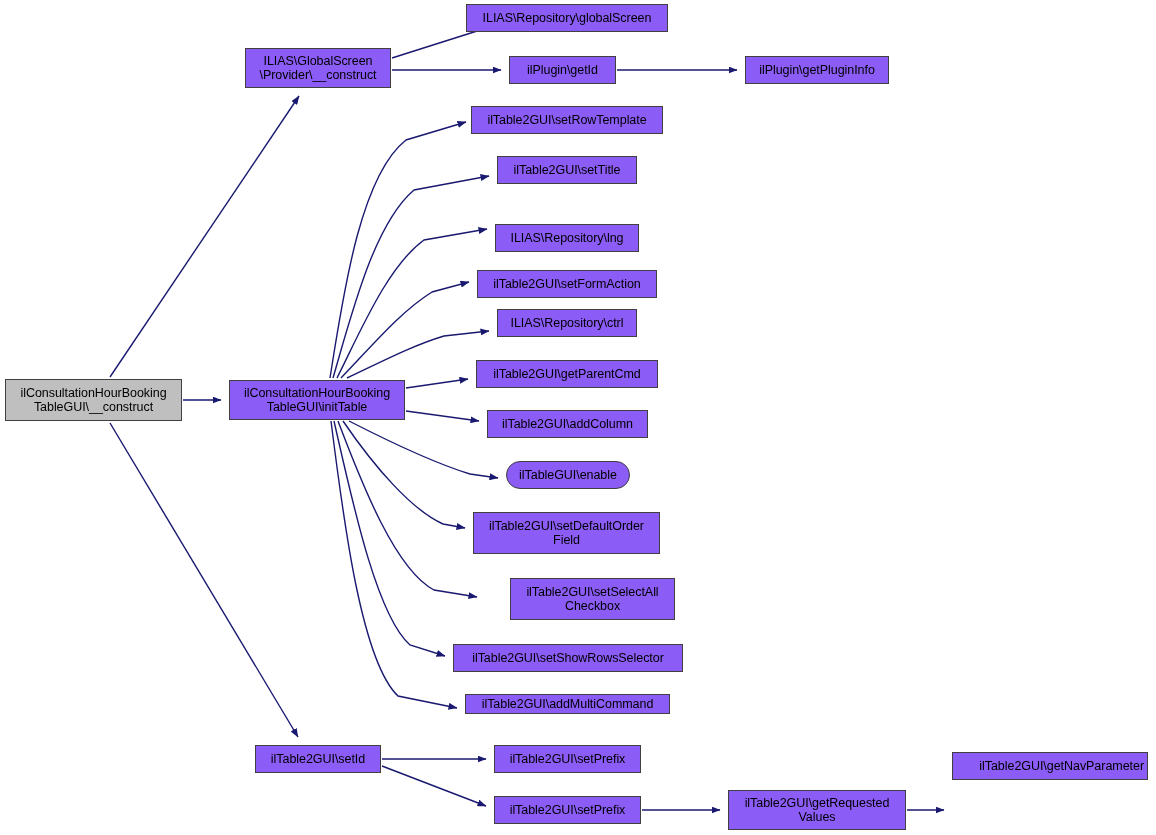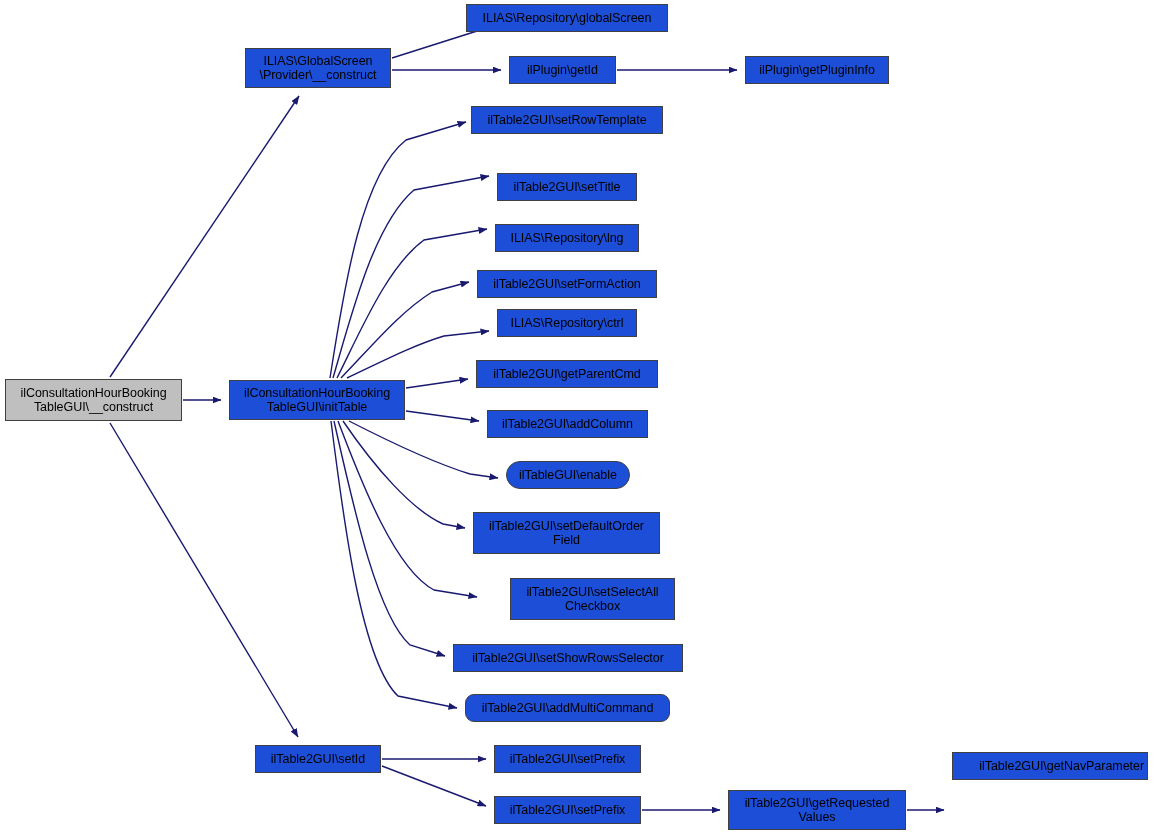--- a/index.html
+++ b/index.html
@@ -23,21 +23,21 @@
     left: 0;
     top: 0;
     width: 1156px;
     height: 835px;
     pointer-events: none;
   }
   .node {
     position: absolute;
     box-sizing: border-box;
     border: 1px solid #404040;
-    background: #1d4ed8;
+    background: #8b5cf6;
     color: #000000;
     font-size: 12.5px;
     line-height: 14px;
     text-align: center;
     display: flex;
     align-items: center;
     justify-content: center;
     padding: 0 3px;
     white-space: pre-line;
     letter-spacing: -0.05px;
@@ -92,33 +92,33 @@
       <div class="node highlight" style="left: 5px; top: 379px; width: 177px; height: 42px;"><span class="node-label">ilConsultationHourBooking
 TableGUI\__construct</span></div>
       <div class="node" style="left: 245px; top: 48px; width: 146px; height: 40px;"><span class="node-label">ILIAS\GlobalScreen
 \Provider\__construct</span></div>
       <div class="node" style="left: 466px; top: 4px; width: 202px; height: 28px;"><span class="node-label">ILIAS\Repository\globalScreen</span></div>
       <div class="node" style="left: 509px; top: 56px; width: 107px; height: 28px;"><span class="node-label">ilPlugin\getId</span></div>
       <div class="node" style="left: 745px; top: 56px; width: 144px; height: 28px;"><span class="node-label">ilPlugin\getPluginInfo</span></div>
       <div class="node" style="left: 229px; top: 380px; width: 176px; height: 40px;"><span class="node-label">ilConsultationHourBooking
 TableGUI\initTable</span></div>
       <div class="node" style="left: 471px; top: 106px; width: 192px; height: 28px;"><span class="node-label">ilTable2GUI\setRowTemplate</span></div>
-      <div class="node" style="left: 497px; top: 173px; width: 140px; height: 28px;"><span class="node-label">ilTable2GUI\setTitle</span></div>
+      <div class="node" style="left: 497px; top: 156px; width: 140px; height: 28px;"><span class="node-label">ilTable2GUI\setTitle</span></div>
       <div class="node" style="left: 495px; top: 224px; width: 144px; height: 28px;"><span class="node-label">ILIAS\Repository\lng</span></div>
       <div class="node" style="left: 477px; top: 270px; width: 180px; height: 28px;"><span class="node-label">ilTable2GUI\setFormAction</span></div>
       <div class="node" style="left: 497px; top: 309px; width: 140px; height: 28px;"><span class="node-label">ILIAS\Repository\ctrl</span></div>
       <div class="node" style="left: 476px; top: 360px; width: 182px; height: 28px;"><span class="node-label">ilTable2GUI\getParentCmd</span></div>
       <div class="node" style="left: 487px; top: 410px; width: 161px; height: 28px;"><span class="node-label">ilTable2GUI\addColumn</span></div>
       <div class="node" style="left: 506px; top: 461px; width: 124px; height: 28px; border-radius: 14px;"><span class="node-label">ilTableGUI\enable</span></div>
       <div class="node" style="left: 473px; top: 512px; width: 187px; height: 42px;"><span class="node-label">ilTable2GUI\setDefaultOrder
 Field</span></div>
       <div class="node" style="left: 485px; top: 578px; width: 165px; height: 42px; margin-left: 25px;"><span class="node-label">ilTable2GUI\setSelectAll
 Checkbox</span></div>
       <div class="node" style="left: 453px; top: 644px; width: 230px; height: 28px;"><span class="node-label">ilTable2GUI\setShowRowsSelector</span></div>
-      <div class="node" style="left: 465px; top: 694px; width: 205px; height: 28px; border-radius: 9px;"><span class="node-label">ilTable2GUI\addMultiCommand</span></div>
+      <div class="node" style="left: 465px; top: 694px; width: 205px; height: 20px;"><span class="node-label">ilTable2GUI\addMultiCommand</span></div>
       <div class="node" style="left: 255px; top: 745px; width: 126px; height: 28px;"><span class="node-label">ilTable2GUI\setId</span></div>
       <div class="node" style="left: 494px; top: 745px; width: 147px; height: 28px;"><span class="node-label">ilTable2GUI\setPrefix</span></div>
       <div class="node" style="left: 494px; top: 796px; width: 147px; height: 28px; text-align: center;"><span class="node-label">ilTable2GUI\setPrefix</span></div>
       <div class="node" style="left: 728px; top: 790px; width: 178px; height: 40px;"><span class="node-label">ilTable2GUI\getRequested
 Values</span></div>
       <div class="node" style="left: 952px; top: 752px; width: 196px; height: 28px; text-align: right;"><span class="node-label">ilTable2GUI\getNavParameter</span></div>
     </div>
 
 </div>
 

